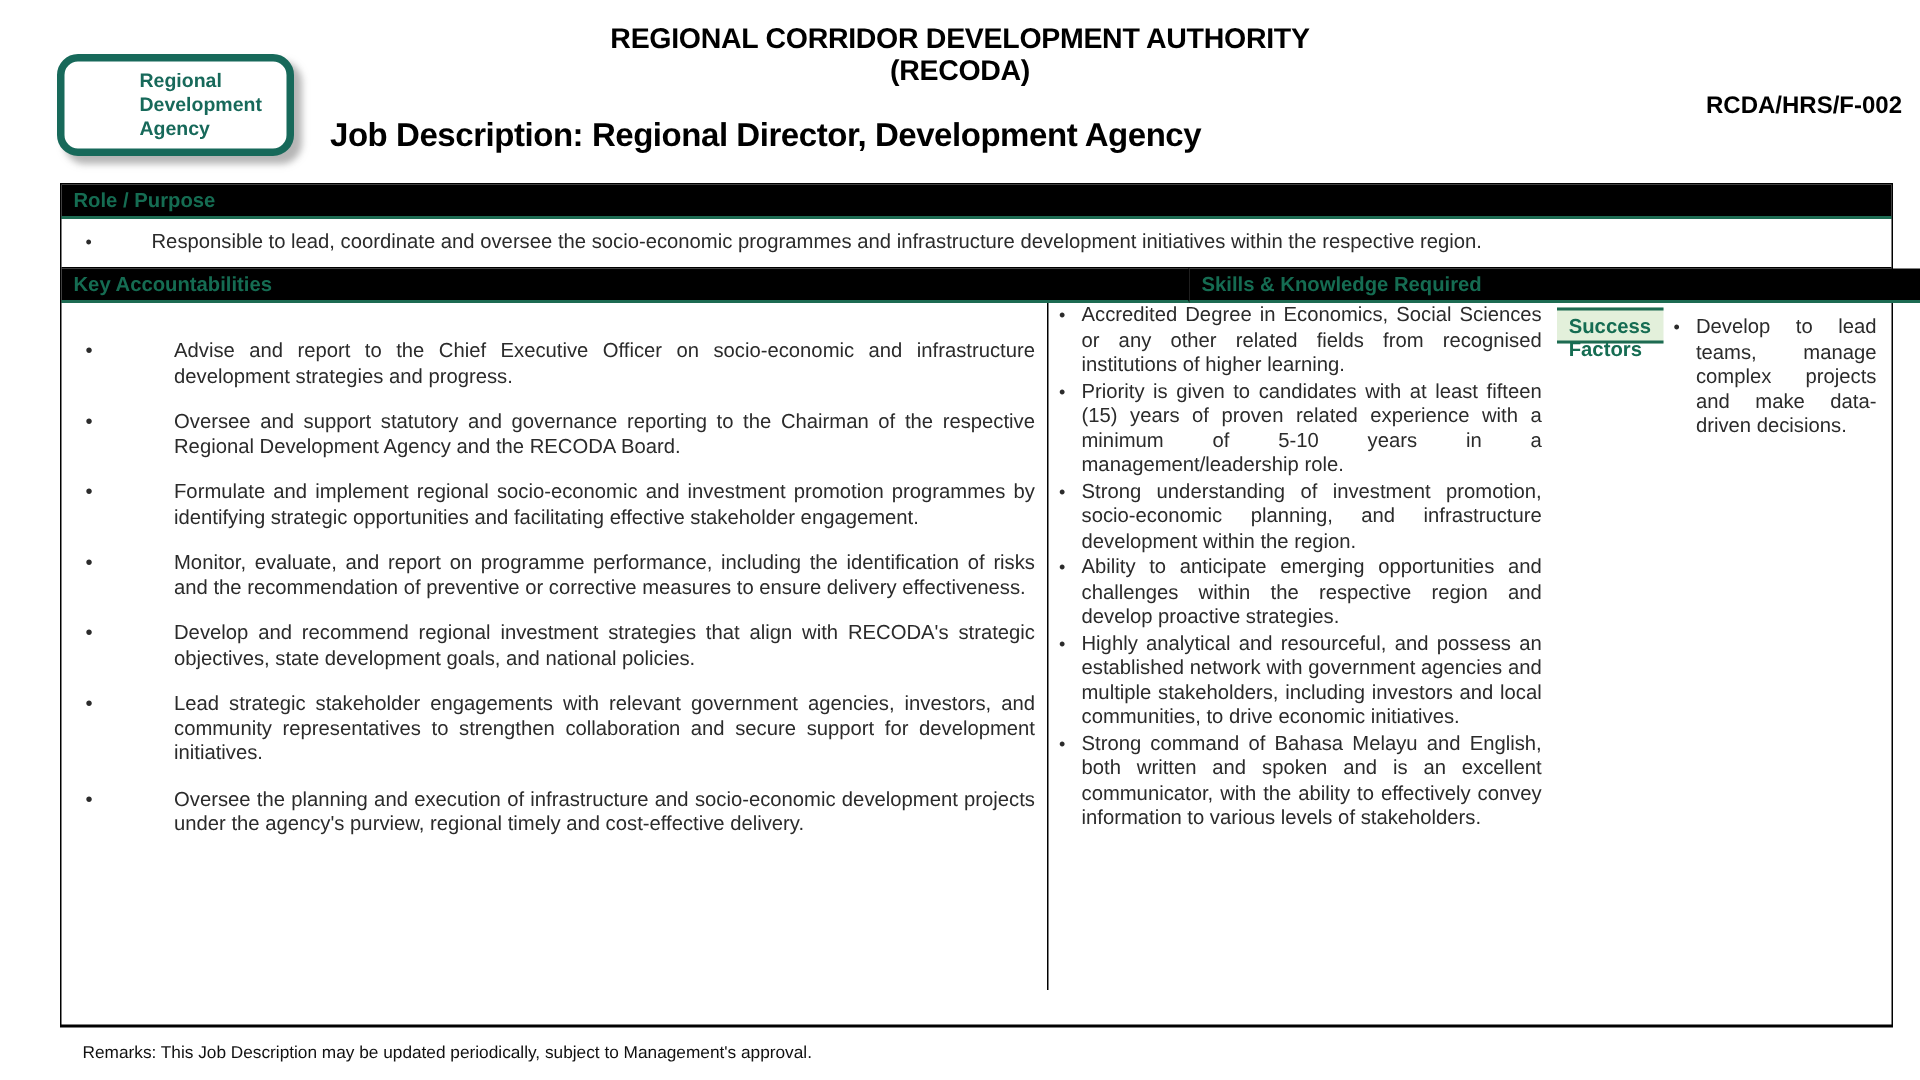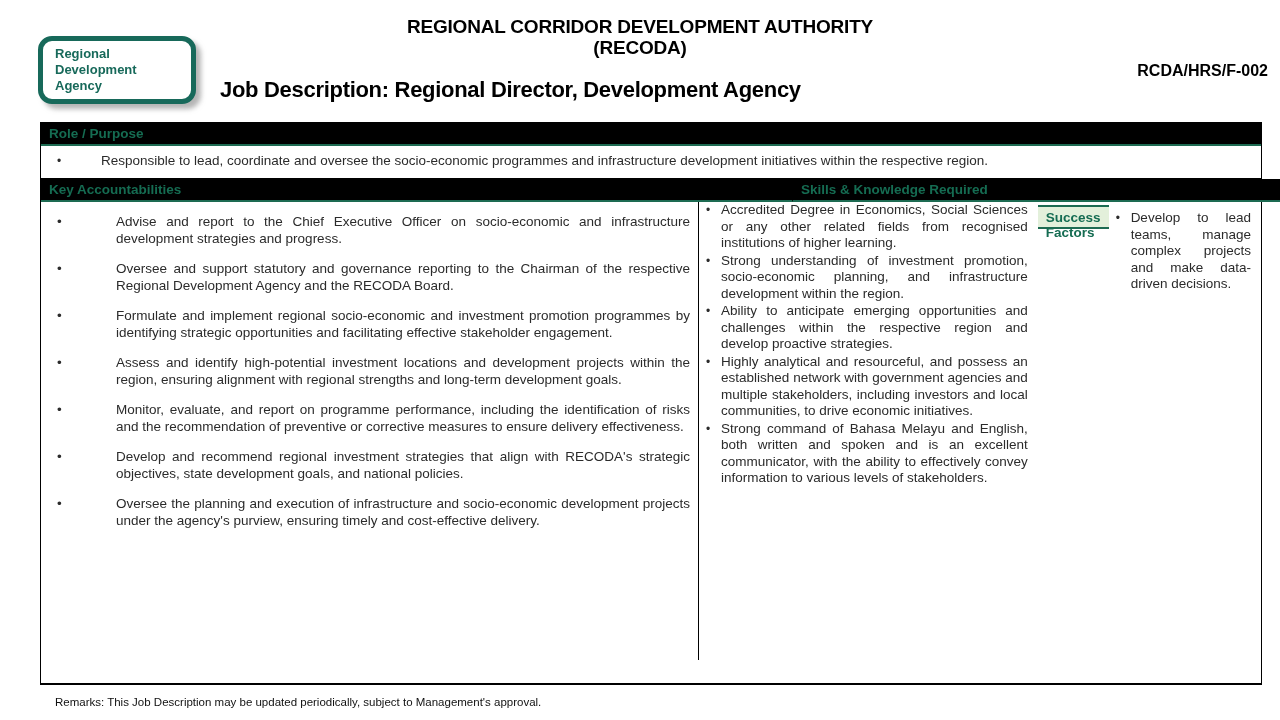--- a/index.html
+++ b/index.html
@@ -11,40 +11,40 @@
 
   .authority { position: absolute; top: 16px; left: 0; width: 1280px; text-align: center;
                font-weight: bold; font-size: 19px; letter-spacing: -0.2px; color: #000; line-height: 21px; }
   .doc-code { position: absolute; top: 62px; right: 12px; font-weight: bold; font-size: 16px; color: #000; }
   .job-title { position: absolute; top: 77px; left: 220px; font-weight: bold; font-size: 22px;
                letter-spacing: -0.3px; color: #000; }
 
   .logo { position: absolute; top: 36px; left: 38px; width: 158px; height: 68px;
           border: 5px solid #17695A; border-radius: 14px; background: #ffffff;
           box-shadow: 5px 5px 5px rgba(120,120,120,0.55);
-          display: flex; align-items: center; }
+          display: flex; align-items: center; justify-content: flex-end; }
   .logo-text { padding-left: 12px; width: 110px; font-weight: bold; font-size: 13px;
                line-height: 16px; color: #17695A; }
 
   
   .jd-table { position: absolute; top: 122px; left: 40px; width: 1222px; height: 563px;
               border: 1px solid #000; border-bottom: 2.5px solid #000; background: #fff; }
 
   .sec-head { background: #000000; color: #156C52; font-weight: bold; font-size: 13.5px;
               padding: 3px 8px 4px 8px; border-bottom: 2px solid #1D6B52; height: 23px; }
 
   .purpose-row { padding: 7px 10px 8px 0; min-height: 33px; border-bottom: 1px solid #000; }
 
   .col-heads { display: flex; }
   .col-heads .sec-head { flex: none; }
   .col-heads .left-head  { width: 752px; border-right: 1px solid #000; }
   .col-heads .right-head { width: 562px; }
 
   .col-body { display: flex; height: 458px; }
-  .col-left  { width: 658px; border-right: 1px solid #000; padding-top: 12px; }
+  .col-left  { width: 658px; border-right: 1px solid #000; padding-top: 24px; }
   .col-right { width: 562px; display: flex; }
 
   ul { list-style: none; }
   li { font-size: 13.5px; line-height: 16.5px; text-align: justify; position: relative; }
 
   
   .purpose-list li { padding-left: 60px; padding-right: 6px; text-align: left; }
   .purpose-list li::before { content: "\2022"; position: absolute; left: 16px; font-size: 12px; }
 
   
@@ -98,29 +98,30 @@
       <div class="sec-head left-head">Key Accountabilities</div>
       <div class="sec-head right-head">Skills &amp; Knowledge Required</div>
     </div>
 
     <div class="col-body">
       <div class="col-left">
         <ul class="ka-list">
             <li>Advise and report to the Chief Executive Officer on socio-economic and infrastructure development strategies and progress.</li>
             <li>Oversee and support statutory and governance reporting to the Chairman of the respective Regional Development Agency and the RECODA Board.</li>
             <li>Formulate and implement regional socio-economic and investment promotion programmes by identifying strategic opportunities and facilitating effective stakeholder engagement.</li>
-            <li>Assess and identify high-potential investment locations and development projects within the region, ensuring alignment with regional strengths and long-term development goals.</li>
             <li>Monitor, evaluate, and report on programme performance, including the identification of risks and the recommendation of preventive or corrective measures to ensure delivery effectiveness.</li>
             <li>Develop and recommend regional investment strategies that align with RECODA's strategic objectives, state development goals, and national policies.</li>
-            <li>Oversee the planning and execution of infrastructure and socio-economic development projects under the agency's purview, ensuring timely and cost-effective delivery.</li>
+            <li>Lead strategic stakeholder engagements with relevant government agencies, investors, and community representatives to strengthen collaboration and secure support for development initiatives.</li>
+            <li>Oversee the planning and execution of infrastructure and socio-economic development projects under the agency's purview, regional timely and cost-effective delivery.</li>
           </ul>
       </div>
       <div class="col-right">
         <ul class="sk-list">
             <li>Accredited Degree in Economics, Social Sciences or any other related fields from recognised institutions of higher learning.</li>
+            <li>Priority is given to candidates with at least fifteen (15) years of proven related experience with a minimum of 5-10 years in a management/leadership role.</li>
             <li>Strong understanding of investment promotion, socio-economic planning, and infrastructure development within the region.</li>
             <li>Ability to anticipate emerging opportunities and challenges within the respective region and develop proactive strategies.</li>
             <li>Highly analytical and resourceful, and possess an established network with government agencies and multiple stakeholders, including investors and local communities, to drive economic initiatives.</li>
             <li>Strong command of Bahasa Melayu and English, both written and spoken and is an excellent communicator, with the ability to effectively convey information to various levels of stakeholders.</li>
           </ul>
         <div class="success-head">Success Factors</div>
         <ul class="sf-list">
             <li>Develop to lead teams, manage complex projects and make data-driven decisions.</li>
           </ul>
       </div>

